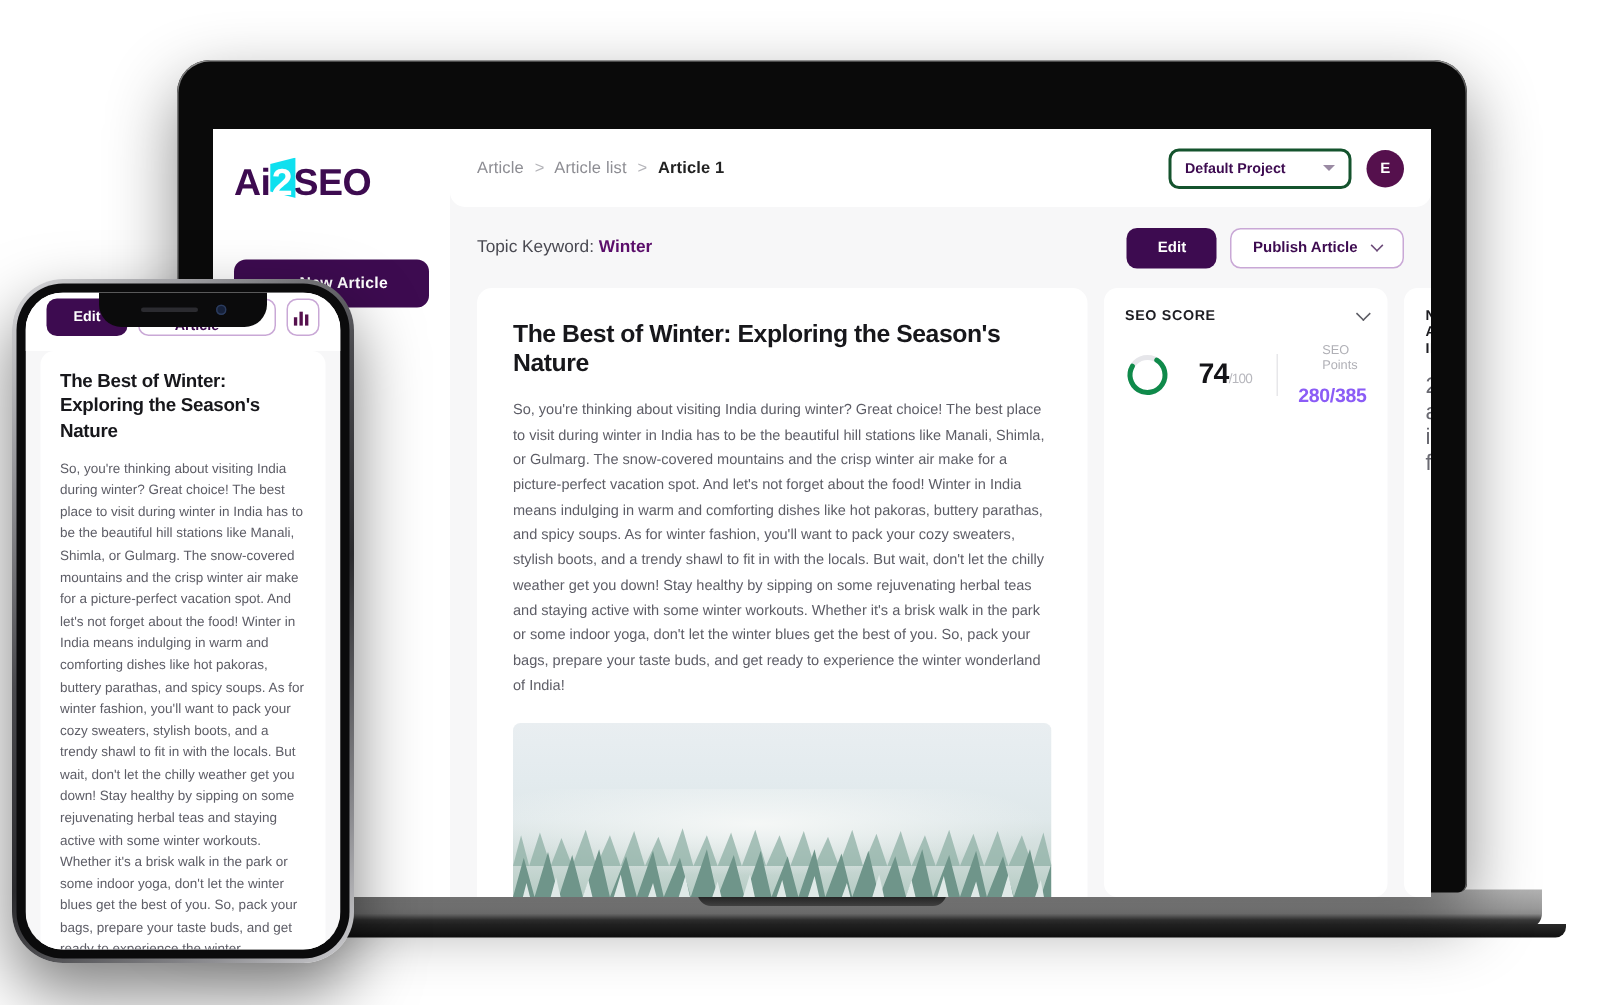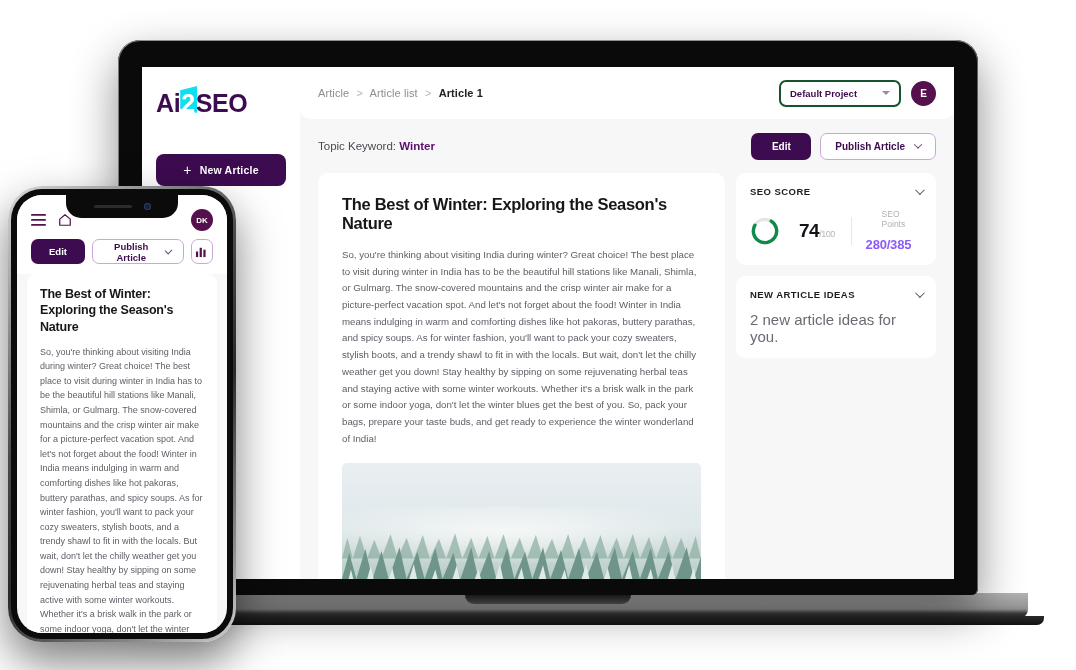--- a/index.html
+++ b/index.html
@@ -21,21 +21,21 @@
   }
   .lid-edge {
     position: absolute; left: 0; top: 0; width: 860px; height: 555px;
     border-radius: 22px 22px 6px 6px;
     border-top: 1.5px solid #8f8f8f;
     border-left: 1.5px solid #7a7a7a;
     border-right: 1.5px solid #5e5e5e;
     pointer-events: none;
   }
   .screen {
-    position: absolute; left: 24px; top: 27px; width: 812px; height: 512px;
+    position: absolute; left: 24px; top: 46px; width: 812px; height: 512px;
     background: #f7f7f8; overflow: hidden;
   }
   .base {
     position: absolute; left: -50px; top: 553px; width: 960px; height: 26px;
     background: linear-gradient(180deg,#b2b2b2 0%, #9a9a9a 48%, #8d8d8d 62%, #3a3a3a 78%, #1c1c1c 100%);
     border-radius: 0 0 10px 10px;
   }
   .base-notch {
     position: absolute; left: 50%; top: 553px; transform: translateX(-50%);
     width: 166px; height: 11px;
@@ -109,21 +109,21 @@
   .article-title { font-size: 16.5px; font-weight: 700; color: #17171b; letter-spacing: -.3px; }
   .article-body { margin-top: 14px; font-size: 9.7px; line-height: 1.72; color: #5d5d66; }
   .hero {
     margin-top: 16px; width: 100%; height: 170px; border-radius: 5px; overflow: hidden; position: relative;
   }
   .hero-sky { position: absolute; inset: 0; background: linear-gradient(180deg,#e9eef1 0%, #e3ebee 22%, #dfe8ea 38%, #cfdcd9 52%, #b8cdc6 66%, #a9c4ba 100%); }
   .hero-fog { position: absolute; left: 0; right: 0; top: 26%; height: 34%; background: radial-gradient(ellipse at 45% 40%, rgba(246,248,247,.95), rgba(246,248,247,0) 70%); }
   .hero-trees { position: absolute; left: 0; right: 0; bottom: 0; height: 66%; }
   .hero-trees svg { width: 100%; height: 100%; display: block; }
 
-  .side-panels { width: 200px; flex: none; display: flex; flex-direction: column; gap: 11px; }
+  .side-panels { width: 200px; flex: none; display: flex; flex-direction: row; gap: 11px; }
   .panel { background: #fff; border-radius: 9px; padding: 13px 14px; }
   .panel-head { display: flex; align-items: center; justify-content: space-between; }
   .panel-title { font-size: 9.5px; font-weight: 700; color: #1d1d22; letter-spacing: .45px; }
   .chev-d { width: 7px; height: 7px; border-right: 1.5px solid #5a5a62; border-bottom: 1.5px solid #5a5a62; transform: rotate(45deg) translateY(-2px); cursor: pointer; }
   .score-row { display: flex; align-items: center; margin-top: 12px; }
   .ring { width: 30px; height: 30px; flex: none; }
   .score-num { font-size: 19px; font-weight: 700; color: #141418; margin-left: 19px; letter-spacing: -.5px; }
   .score-den { font-size: 9px; color: #b7b7bd; font-weight: 400; }
   .vdiv { width: 1px; height: 28px; background: #e7e7ea; margin: 0 14px 0 16px; }
   .pts-label { font-size: 8.5px; color: #b0b0b6; margin-left: 16px; }
@@ -292,35 +292,20 @@
 
   <div id="phone">
     <div class="ph-outer"></div>
     <div class="ph-mid"></div>
     <div class="ph-screen">
       <div class="notch">
         <span class="speaker"></span>
         <span class="cam"></span>
       </div>
       <div class="ph-page">
-        <div class="ph-top">
-          <div class="ph-left-icons">
-            <svg width="15" height="12" viewBox="0 0 15 12">
-              <rect x="0" y="0" width="15" height="1.8" rx="0.9" fill="#55104d"></rect>
-              <rect x="0" y="5" width="15" height="1.8" rx="0.9" fill="#55104d"></rect>
-              <rect x="0" y="10" width="15" height="1.8" rx="0.9" fill="#55104d"></rect>
-            </svg>
-            <svg width="14" height="14" viewBox="0 0 16 16">
-              <path d="M2 7 L8 2 L14 7 L14 14 L2 14 Z" fill="none" stroke="#55104d" stroke-width="1.4" stroke-linejoin="round"></path>
-            </svg>
-          </div>
-          <div class="ph-avatar">
-            <span>DK</span>
-          </div>
-        </div>
         <div class="ph-actions">
           <button class="ph-edit">Edit</button>
           <button class="ph-publish">
             <span>Publish Article</span>
             <span class="chev"></span>
           </button>
           <div class="ph-chart">
             <svg width="13" height="13" viewBox="0 0 14 14">
               <rect x="1" y="7" width="2.4" height="6" fill="#55104d"></rect>
               <rect x="5" y="3" width="2.4" height="10" fill="#55104d"></rect>

